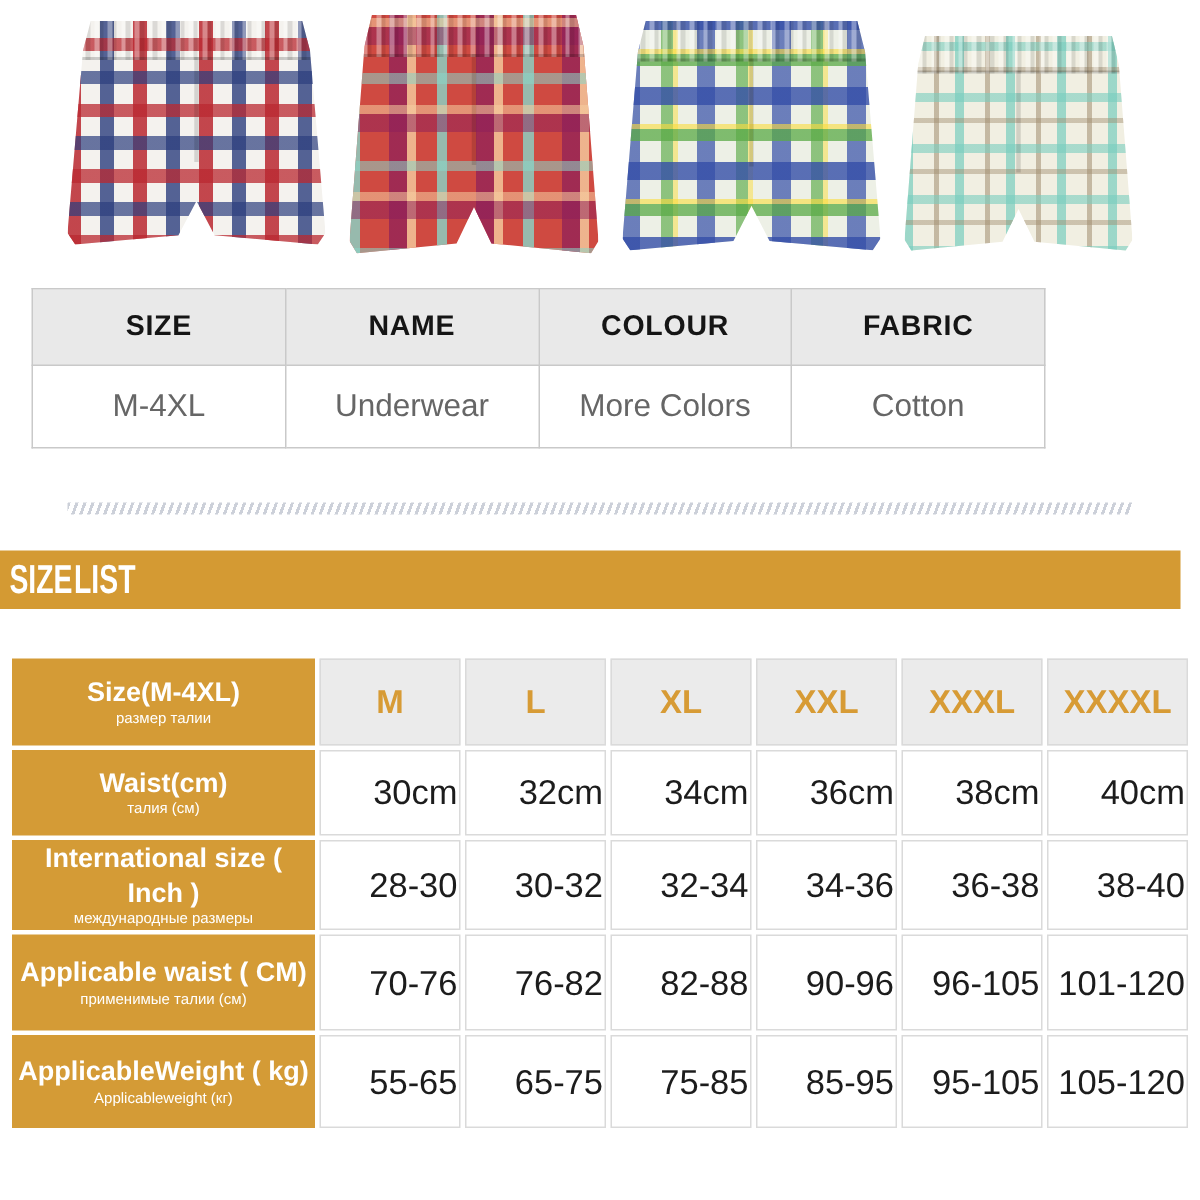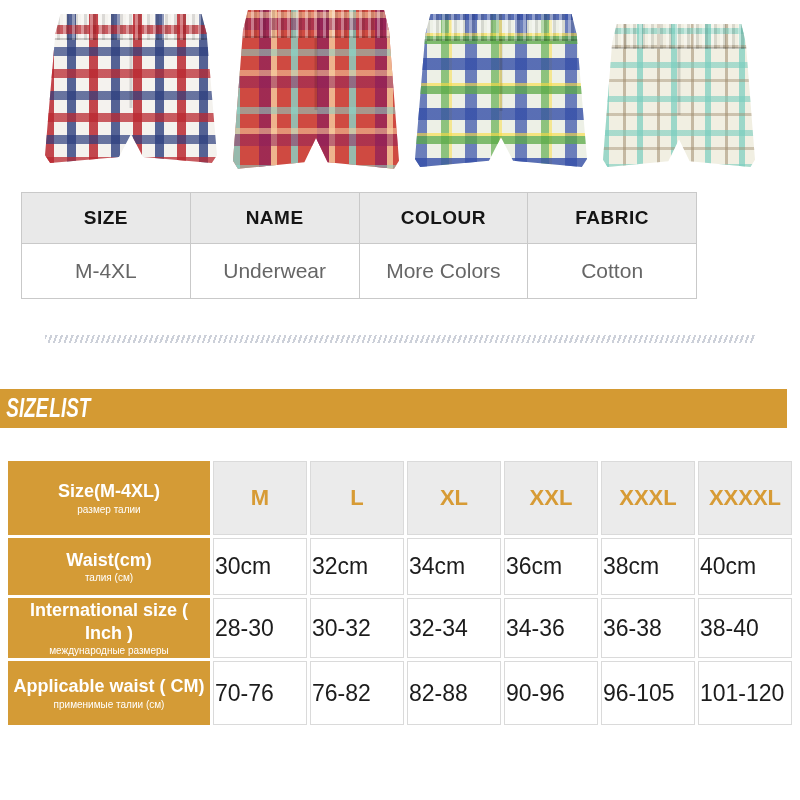--- a/index.html
+++ b/index.html
@@ -32,34 +32,34 @@
   .spec th{height:48px;background:#e9e9e9;border:1px solid #c9c9c9;
     font-size:19px;font-weight:bold;color:#151515;text-align:center;letter-spacing:.5px;}
   .spec td{height:52px;background:#fff;border:1px solid #c9c9c9;
     font-size:21px;color:#666;text-align:center;}
 
   
   .hatch{margin:36px auto 0;width:710px;height:8px;
     background:repeating-linear-gradient(110deg,#ccd0d9 0 2px,#ffffff 2px 5px);}
 
   
-  .band{margin-top:46px;width:787px;height:39px;display:flex;align-items:center;font-style:italic;}
+  .band{margin-top:24px;width:787px;height:39px;display:flex;align-items:center;}
   .band-title{color:#fff;font-size:27px;font-weight:bold;white-space:nowrap;
     transform:scaleX(.70);transform-origin:left center;padding-left:9px;word-spacing:-6px;}
 
   
   .sizes{margin:30px 0 0 5px;width:790px;border-collapse:separate;border-spacing:3px;table-layout:fixed;}
   .sizes .gold{color:#fff;text-align:center;vertical-align:middle;}
   .sizes .gold .en{display:block;font-size:18px;font-weight:bold;line-height:1.25;}
   .sizes .gold .ru{display:block;font-size:10px;line-height:1.2;margin-top:1px;}
   .sizes th.colhead{background:#ebebeb;border:1px solid #dadada;
     color:#d79b35;font-size:22px;font-weight:bold;text-align:center;}
   .sizes td.val{background:#fff;border:1px solid #dadada;
-    color:#1c1c1c;font-size:23px;text-align:left;}
-  .r1{height:74px;} .r2{height:57px;} .r3{height:58px;} .r4{height:64px;} .r5{height:62px;}
+    color:#1c1c1c;font-size:23px;text-align:right;}
+  .r1{height:58px;} .r2{height:57px;} .r3{height:58px;} .r4{height:64px;} .r5{height:62px;}
 </style>
 </head>
 <body>
 
 <div class="products">
   <div class="boxer b1"></div>
   <div class="boxer b2"></div>
   <div class="boxer b3"></div>
   <div class="boxer b4"></div>
 </div>
@@ -143,14 +143,26 @@
       <span class="ru">применимые талии (см)</span>
     </td>
     <td class="val">70-76</td>
     <td class="val">76-82</td>
     <td class="val">82-88</td>
     <td class="val">90-96</td>
     <td class="val">96-105</td>
     <td class="val">101-120</td>
   </tr>
 
+  <tr class="r5">
+    <td class="gold" style="background:#d49b36">
+      <span class="en">ApplicableWeight ( kg)</span>
+      <span class="ru">Applicableweight (кг)</span>
+    </td>
+    <td class="val">55-65</td>
+    <td class="val">65-75</td>
+    <td class="val">75-85</td>
+    <td class="val">85-95</td>
+    <td class="val">95-105</td>
+    <td class="val">105-120</td>
+  </tr>
 </tbody>
   </table>
 
 </body></html>

